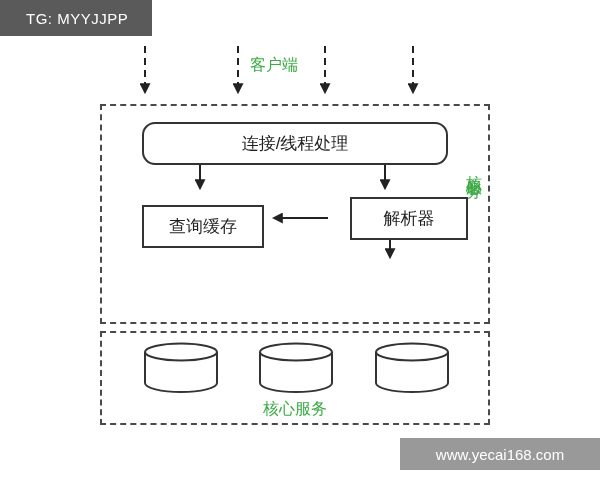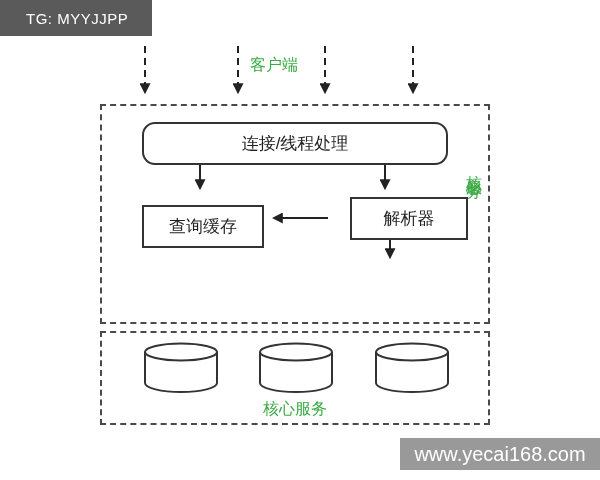--- a/index.html
+++ b/index.html
@@ -80,21 +80,21 @@
   .arrows-layer { left: 0; top: 0; }
   .cyl-1 { left: 143px; top: 342px; }
   .cyl-2 { left: 258px; top: 342px; }
   .cyl-3 { left: 374px; top: 342px; }
   .watermark {
     position: absolute;
     right: 0; top: 438px;
     width: 200px; height: 32px;
     background: rgba(130,130,130,0.82);
     color: #ffffff;
-    font-size: 20px;
+    font-size: 15px;
     display: flex;
     align-items: center;
     justify-content: center;
   }
 </style>
 </head>
 <body>
 
 <div class="canvas">
 

